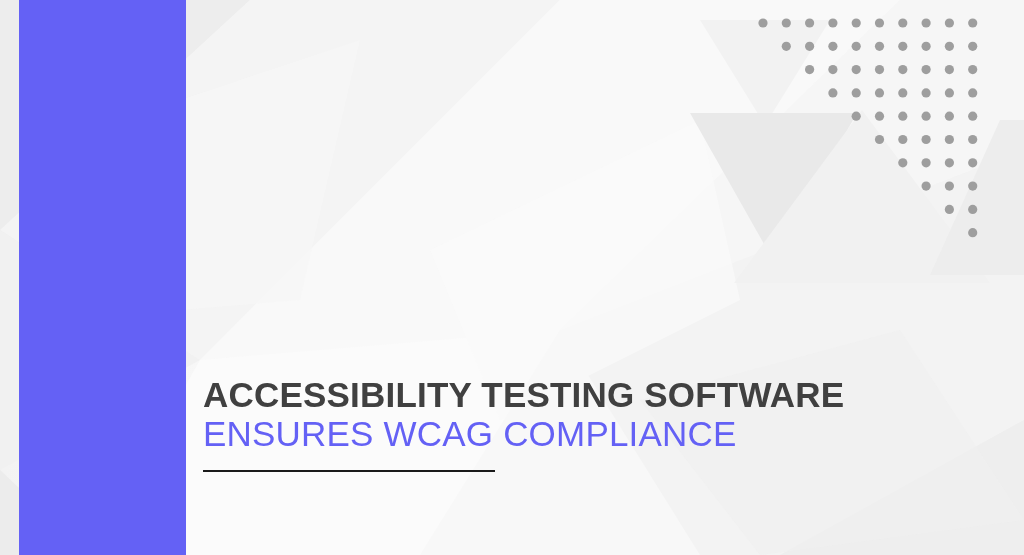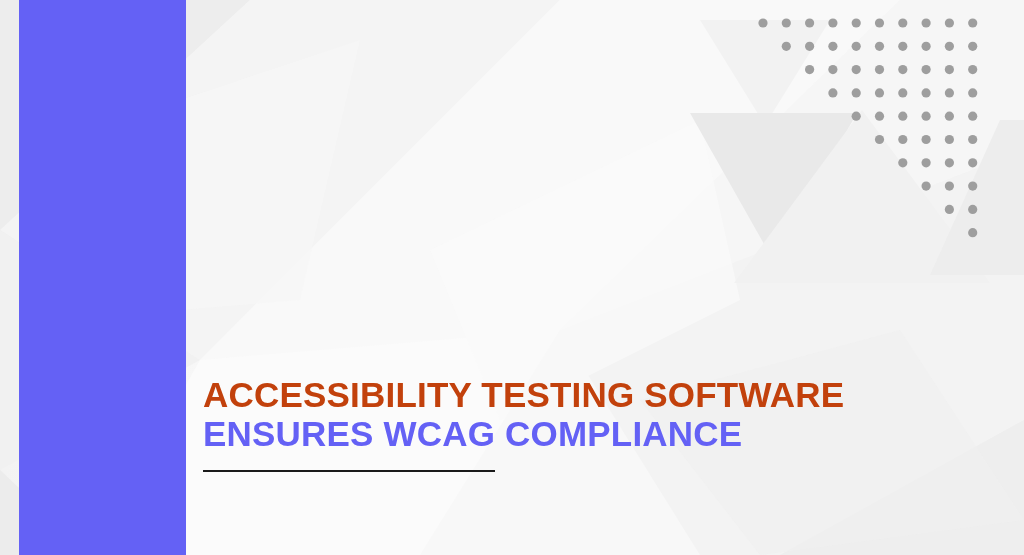--- a/index.html
+++ b/index.html
@@ -82,21 +82,21 @@
     font-weight: 700;
     letter-spacing: 0.2px;
     line-height: 38px;
     color: #111111;
     white-space: nowrap;
   }
   .headline-secondary {
     margin: 0;
     font-family: "Liberation Sans", sans-serif;
     font-size: 35px;
-    font-weight: 700;
+    font-weight: 400;
     letter-spacing: 0.2px;
     line-height: 40px;
     color: #6461f5;
     white-space: nowrap;
   }
   .headline-rule {
     margin-top: 16px;
     width: 292px;
     height: 2px;
     background: #1a1a1a;
@@ -197,18 +197,18 @@
         <circle cx="171.10" cy="172.10" r="4.6" fill="#9e9e9e"></circle>
         <circle cx="194.40" cy="172.10" r="4.6" fill="#9e9e9e"></circle>
         <circle cx="217.70" cy="172.10" r="4.6" fill="#9e9e9e"></circle>
         <circle cx="194.40" cy="195.40" r="4.6" fill="#9e9e9e"></circle>
         <circle cx="217.70" cy="195.40" r="4.6" fill="#9e9e9e"></circle>
         <circle cx="217.70" cy="218.70" r="4.6" fill="#9e9e9e"></circle>
       </svg>
   </div>
 
   <div class="headline-block">
-    <h1 class="headline-primary" style="color: #c2410c;">ACCESSIBILITY TESTING SOFTWARE</h1>
+    <h1 class="headline-primary" style="color: #404040;">ACCESSIBILITY TESTING SOFTWARE</h1>
     <h2 class="headline-secondary" style="color: rgb(100, 97, 245);">ENSURES WCAG COMPLIANCE</h2>
     <div class="headline-rule" style="background: rgb(26, 26, 26); width: 292px;"></div>
   </div>
 
 </div>
 
 </body></html>

